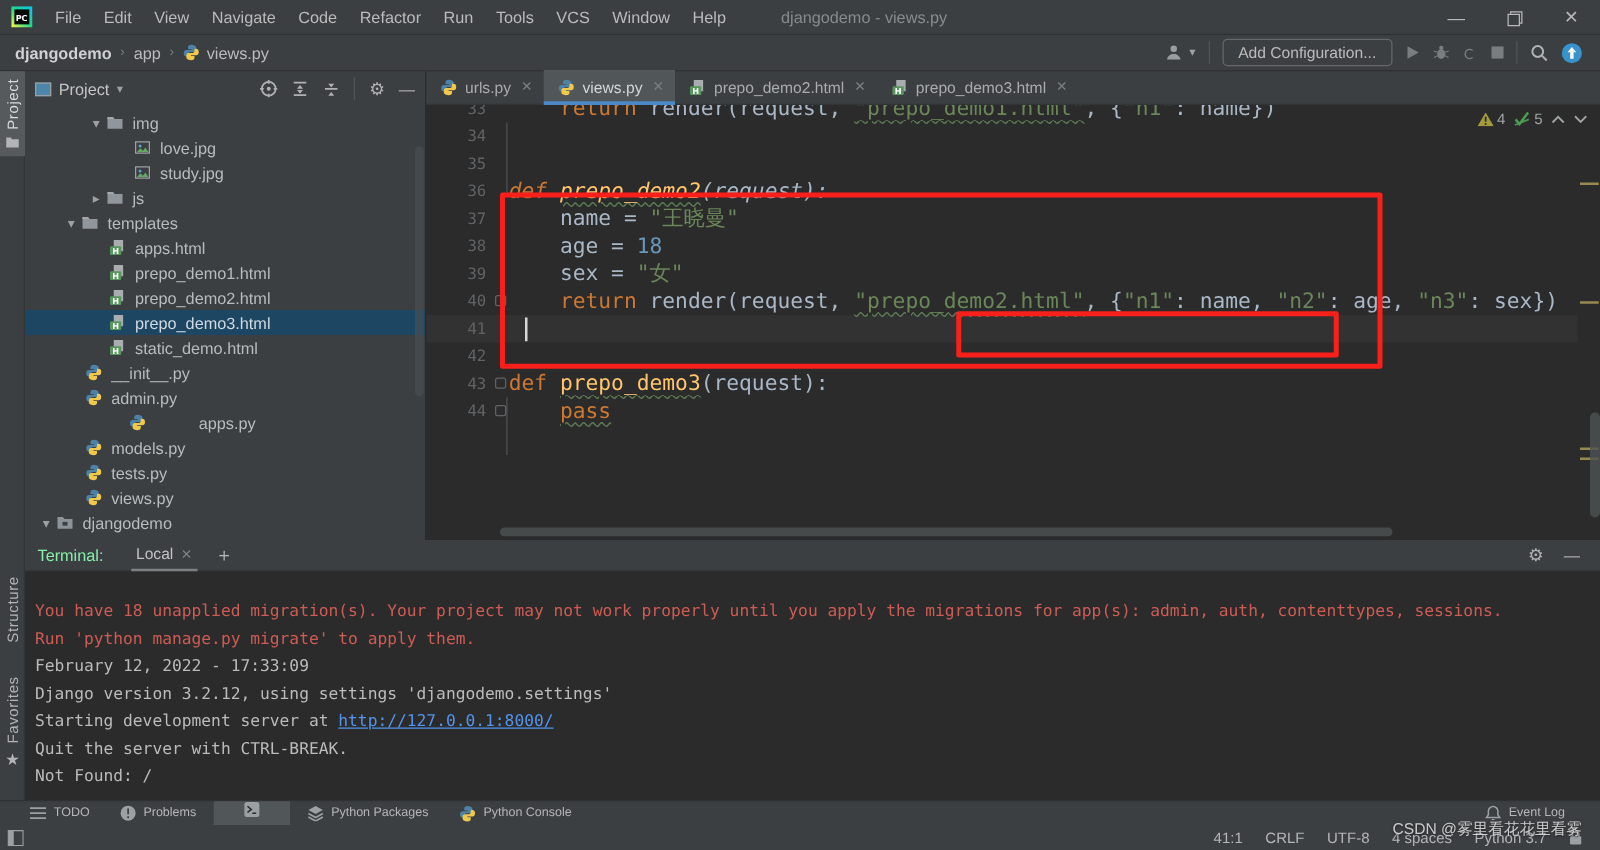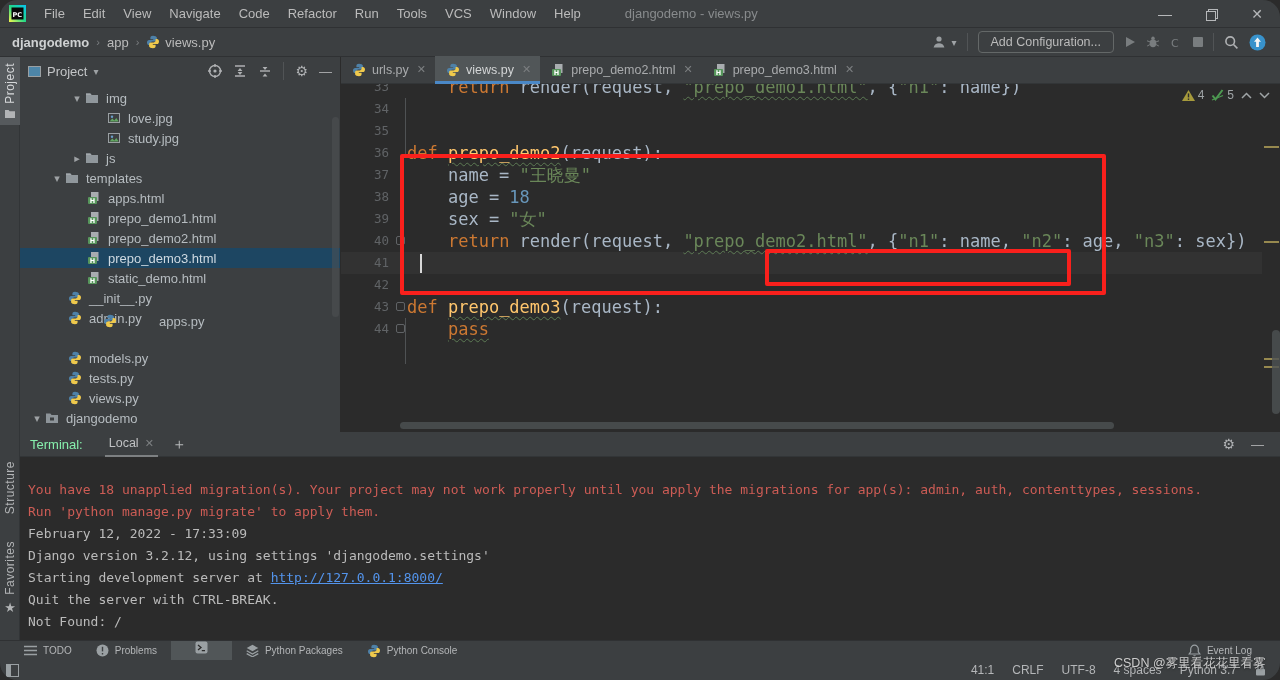--- a/index.html
+++ b/index.html
@@ -2,21 +2,21 @@
 <html style="--accent: #4a88c7; --annot-red: #f9201c; --err-red: #cd5c55; --link-blue: #5394ec; --sel-blue: #1d4662; --warn-yellow: #a69a3c; --ok-green: #4d9a51;"><head>
 <meta charset="utf-8">
 <style>
   :root{
     --accent:#4a88c7; --annot-red:#f9201c; --err-red:#cd5c55; --link-blue:#5394ec;
     --sel-blue:#1d4662; --warn-yellow:#a69a3c; --ok-green:#4d9a51;
   }
   *{margin:0;padding:0;box-sizing:border-box;}
   html,body{width:1280px;height:680px;overflow:hidden;}
   body{font-family:"Liberation Sans","DejaVu Sans",sans-serif;background:#2b2b2b;color:#bbbbbb;position:relative;font-size:13px;}
-  #app{position:absolute;inset:0;width:1280px;height:680px;background:#2b2b2b;overflow:hidden;border-radius:17px;}
+  #app{position:absolute;inset:0;width:1280px;height:680px;background:#2b2b2b;overflow:hidden;}
   .abs{position:absolute;}
   .mono{font-family:"DejaVu Sans Mono","Liberation Mono",monospace;}
   svg{display:block;}
   .ico{display:inline-flex;align-items:center;justify-content:center;flex:none;}
 
   
   #titlebar{left:0;top:0;width:1280px;height:28px;background:#3c3f41;display:flex;align-items:center;border-bottom:1px solid #2f3133;}
   #logo{margin:0 10px 0 9px;}
   #menubar{display:flex;align-items:center;gap:2px;}
   #menubar .menu-item{padding:3px 8px;color:#bbbbbb;cursor:default;}
@@ -409,21 +409,21 @@
         <div class="tree-row" style="top: 220px;">
           <span style="width: 48px; flex: 0 0 auto;"></span>
           <span class="ico ticon">
             <svg width="14" height="14" viewBox="0 0 14 14">
               <path d="M7 .8C5.2.8 4.4 1.6 4.4 2.8v1.5h2.8v.6H3.1C1.9 4.9 1 5.8 1 7.5s.9 2.6 2.1 2.6h1.3V8.5c0-1.1.9-1.9 2-1.9h2.8c1 0 1.7-.8 1.7-1.8V2.8C10.9 1.6 8.8.8 7 .8z" fill="#4e81a8"></path>
               <path d="M7 13.2c1.8 0 2.6-.8 2.6-2v-1.5H6.8v-.6h4.1c1.2 0 2.1-.9 2.1-2.6S12.1 3.9 10.9 3.9H9.6v1.6c0 1.1-.9 1.9-2 1.9H4.8c-1 0-1.7.8-1.7 1.8v2C3.1 12.4 5.2 13.2 7 13.2z" fill="#efc94c"></path>
             </svg>
           </span>
           <span>admin.py</span>
         </div>
-        <div class="tree-row" style="top: 223px; gap: 35px;">
+        <div class="tree-row" style="top: 240px; gap: 35px;">
           <span style="width: 48px; flex: 0 0 auto;"></span>
           <span class="ico ticon">
             <svg width="14" height="14" viewBox="0 0 14 14">
               <path d="M7 .8C5.2.8 4.4 1.6 4.4 2.8v1.5h2.8v.6H3.1C1.9 4.9 1 5.8 1 7.5s.9 2.6 2.1 2.6h1.3V8.5c0-1.1.9-1.9 2-1.9h2.8c1 0 1.7-.8 1.7-1.8V2.8C10.9 1.6 8.8.8 7 .8z" fill="#4e81a8"></path>
               <path d="M7 13.2c1.8 0 2.6-.8 2.6-2v-1.5H6.8v-.6h4.1c1.2 0 2.1-.9 2.1-2.6S12.1 3.9 10.9 3.9H9.6v1.6c0 1.1-.9 1.9-2 1.9H4.8c-1 0-1.7.8-1.7 1.8v2C3.1 12.4 5.2 13.2 7 13.2z" fill="#efc94c"></path>
             </svg>
           </span>
           <span>apps.py</span>
         </div>
         <div class="tree-row" style="top: 260px;">
@@ -518,21 +518,21 @@
       </div>
     <div id="code-region">
       <div id="code-lines">
           <div class="lnum mono" style="top: -8px;">33</div>
           <div class="code-line mono" style="top: -8px;"><span class="tok-t">    </span><span class="tok-k">return</span><span class="tok-t"> render(request, </span><span class="tok-su">"prepo_demo1.html"</span><span class="tok-t">, {</span><span class="tok-s">"n1"</span><span class="tok-t">: name})</span></div>
           <div class="lnum mono" style="top: 14px;">34</div>
           <div class="code-line mono" style="top: 14px;"></div>
           <div class="lnum mono" style="top: 36px;">35</div>
           <div class="code-line mono" style="top: 36px;"></div>
           <div class="lnum mono" style="top: 58px;">36</div>
-          <div class="code-line mono" style="top: 58px;"><span class="tok-k">def </span><span class="tok-f">prepo_demo2</span><span class="tok-t">(request):</span></div>
+          <div class="code-line mono" style="top: 58px; font-style: italic;"><span class="tok-k">def </span><span class="tok-f">prepo_demo2</span><span class="tok-t">(request):</span></div>
           <div class="lnum mono" style="top: 80px;">37</div>
           <div class="code-line mono" style="top: 80px;"><span class="tok-t">    name = </span><span class="tok-s">"王晓曼"</span></div>
           <div class="lnum mono" style="top: 102px;">38</div>
           <div class="code-line mono" style="top: 102px;"><span class="tok-t">    age = </span><span class="tok-n">18</span></div>
           <div class="lnum mono" style="top: 124px;">39</div>
           <div class="code-line mono" style="top: 124px;"><span class="tok-t">    sex = </span><span class="tok-s">"女"</span></div>
           <div class="lnum mono" style="top: 146px;">40</div>
           <div class="fold-mark" style="top: 152px;"></div>
           <div class="code-line mono" style="top: 146px;"><span class="tok-t">    </span><span class="tok-k">return</span><span class="tok-t"> render(request, </span><span class="tok-su">"prepo_demo2.html"</span><span class="tok-t">, {</span><span class="tok-s">"n1"</span><span class="tok-t">: name, </span><span class="tok-s">"n2"</span><span class="tok-t">: age, </span><span class="tok-s">"n3"</span><span class="tok-t">: sex})</span></div>
           <div class="cur-line" style="top: 168px;"></div>

